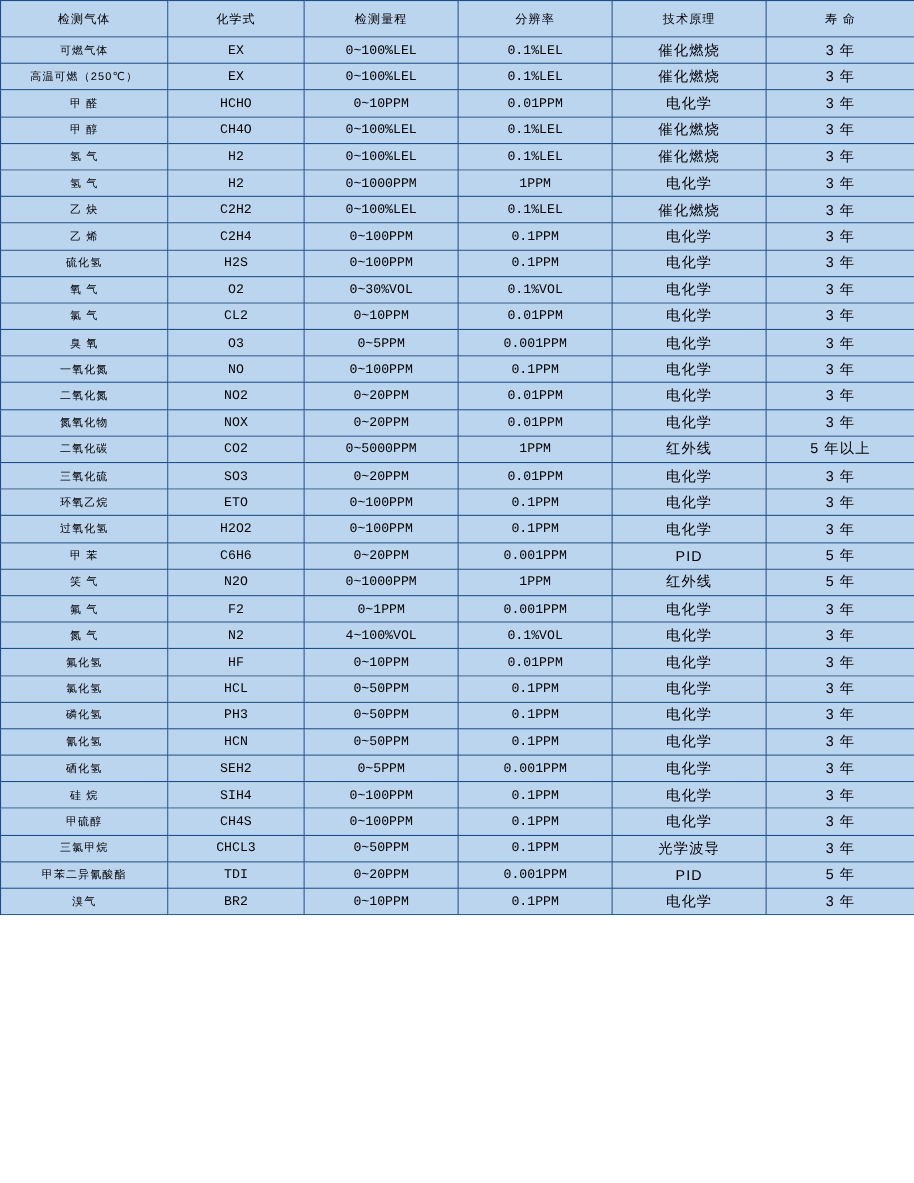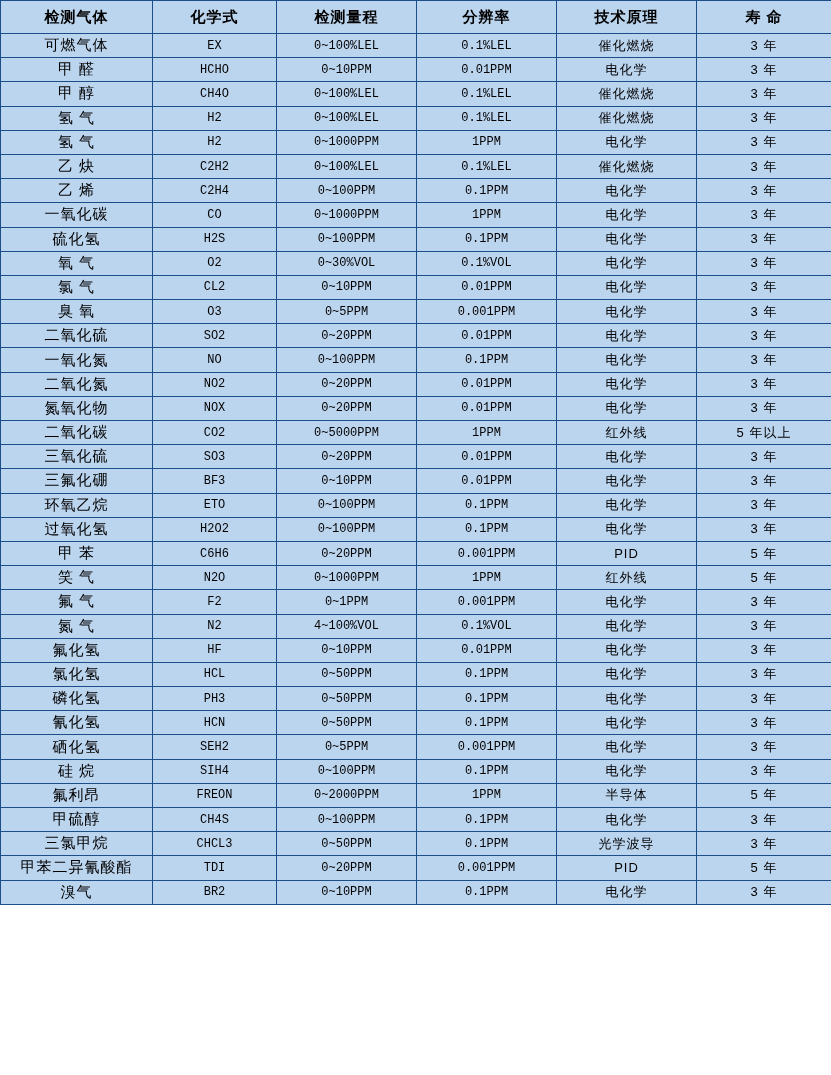--- a/index.html
+++ b/index.html
@@ -28,32 +28,32 @@
     border: 1px solid #1c4f8a;
     text-align: center;
     vertical-align: middle;
     color: #000000;
     background: #bcd5ef;
     white-space: nowrap;
     overflow: hidden;
   }
   #gas-table thead th {
     height: 30px;
-    font-size: 15px;
-    font-weight: bold;
+    font-size: 11px;
+    font-weight: normal;
     letter-spacing: 1px;
     background: #bcd5ef;
   }
   #gas-table tbody td {
     height: 21.2px;
     font-size: 13px;
     font-weight: normal;
   }
   #gas-table tbody td.col-name {
-    font-size: 15px;
+    font-size: 10px;
     letter-spacing: 1px;
   }
   #gas-table tbody td.col-formula,
   #gas-table tbody td.col-range,
   #gas-table tbody td.col-res {
     font-family: "Liberation Mono", "DejaVu Sans Mono", monospace;
     font-size: 12px;
     letter-spacing: 0px;
   }
   #gas-table tbody td.col-tech,
@@ -87,20 +87,28 @@
   <tbody id="table-body">
       <tr>
         <td class="col-name">可燃气体</td>
         <td class="col-formula">EX</td>
         <td class="col-range">0~100%LEL</td>
         <td class="col-res">0.1%LEL</td>
         <td class="col-tech">催化燃烧</td>
         <td class="col-life">3 年</td>
       </tr>
       <tr>
+        <td class="col-name">高温可燃（250℃）</td>
+        <td class="col-formula">EX</td>
+        <td class="col-range">0~100%LEL</td>
+        <td class="col-res">0.1%LEL</td>
+        <td class="col-tech">催化燃烧</td>
+        <td class="col-life">3 年</td>
+      </tr>
+      <tr>
         <td class="col-name">甲 醛</td>
         <td class="col-formula">HCHO</td>
         <td class="col-range">0~10PPM</td>
         <td class="col-res">0.01PPM</td>
         <td class="col-tech">电化学</td>
         <td class="col-life">3 年</td>
       </tr>
       <tr>
         <td class="col-name">甲 醇</td>
         <td class="col-formula">CH4O</td>
@@ -135,28 +143,20 @@
       </tr>
       <tr>
         <td class="col-name">乙 烯</td>
         <td class="col-formula">C2H4</td>
         <td class="col-range">0~100PPM</td>
         <td class="col-res">0.1PPM</td>
         <td class="col-tech">电化学</td>
         <td class="col-life">3 年</td>
       </tr>
       <tr>
-        <td class="col-name">一氧化碳</td>
-        <td class="col-formula">CO</td>
-        <td class="col-range">0~1000PPM</td>
-        <td class="col-res">1PPM</td>
-        <td class="col-tech">电化学</td>
-        <td class="col-life">3 年</td>
-      </tr>
-      <tr>
         <td class="col-name">硫化氢</td>
         <td class="col-formula">H2S</td>
         <td class="col-range">0~100PPM</td>
         <td class="col-res">0.1PPM</td>
         <td class="col-tech">电化学</td>
         <td class="col-life">3 年</td>
       </tr>
       <tr>
         <td class="col-name">氧 气</td>
         <td class="col-formula">O2</td>
@@ -171,28 +171,20 @@
         <td class="col-range">0~10PPM</td>
         <td class="col-res">0.01PPM</td>
         <td class="col-tech">电化学</td>
         <td class="col-life">3 年</td>
       </tr>
       <tr>
         <td class="col-name">臭 氧</td>
         <td class="col-formula">O3</td>
         <td class="col-range">0~5PPM</td>
         <td class="col-res">0.001PPM</td>
-        <td class="col-tech">电化学</td>
-        <td class="col-life">3 年</td>
-      </tr>
-      <tr>
-        <td class="col-name">二氧化硫</td>
-        <td class="col-formula">SO2</td>
-        <td class="col-range">0~20PPM</td>
-        <td class="col-res">0.01PPM</td>
         <td class="col-tech">电化学</td>
         <td class="col-life">3 年</td>
       </tr>
       <tr>
         <td class="col-name">一氧化氮</td>
         <td class="col-formula">NO</td>
         <td class="col-range">0~100PPM</td>
         <td class="col-res">0.1PPM</td>
         <td class="col-tech">电化学</td>
         <td class="col-life">3 年</td>
@@ -223,28 +215,20 @@
       </tr>
       <tr>
         <td class="col-name">三氧化硫</td>
         <td class="col-formula">SO3</td>
         <td class="col-range">0~20PPM</td>
         <td class="col-res">0.01PPM</td>
         <td class="col-tech">电化学</td>
         <td class="col-life">3 年</td>
       </tr>
       <tr>
-        <td class="col-name">三氟化硼</td>
-        <td class="col-formula">BF3</td>
-        <td class="col-range">0~10PPM</td>
-        <td class="col-res">0.01PPM</td>
-        <td class="col-tech">电化学</td>
-        <td class="col-life">3 年</td>
-      </tr>
-      <tr>
         <td class="col-name">环氧乙烷</td>
         <td class="col-formula">ETO</td>
         <td class="col-range">0~100PPM</td>
         <td class="col-res">0.1PPM</td>
         <td class="col-tech">电化学</td>
         <td class="col-life">3 年</td>
       </tr>
       <tr>
         <td class="col-name">过氧化氢</td>
         <td class="col-formula">H2O2</td>
@@ -327,28 +311,20 @@
       </tr>
       <tr>
         <td class="col-name">硅 烷</td>
         <td class="col-formula">SIH4</td>
         <td class="col-range">0~100PPM</td>
         <td class="col-res">0.1PPM</td>
         <td class="col-tech">电化学</td>
         <td class="col-life">3 年</td>
       </tr>
       <tr>
-        <td class="col-name">氟利昂</td>
-        <td class="col-formula">FREON</td>
-        <td class="col-range">0~2000PPM</td>
-        <td class="col-res">1PPM</td>
-        <td class="col-tech">半导体</td>
-        <td class="col-life">5 年</td>
-      </tr>
-      <tr>
         <td class="col-name">甲硫醇</td>
         <td class="col-formula">CH4S</td>
         <td class="col-range">0~100PPM</td>
         <td class="col-res">0.1PPM</td>
         <td class="col-tech">电化学</td>
         <td class="col-life">3 年</td>
       </tr>
       <tr>
         <td class="col-name">三氯甲烷</td>
         <td class="col-formula">CHCL3</td>

